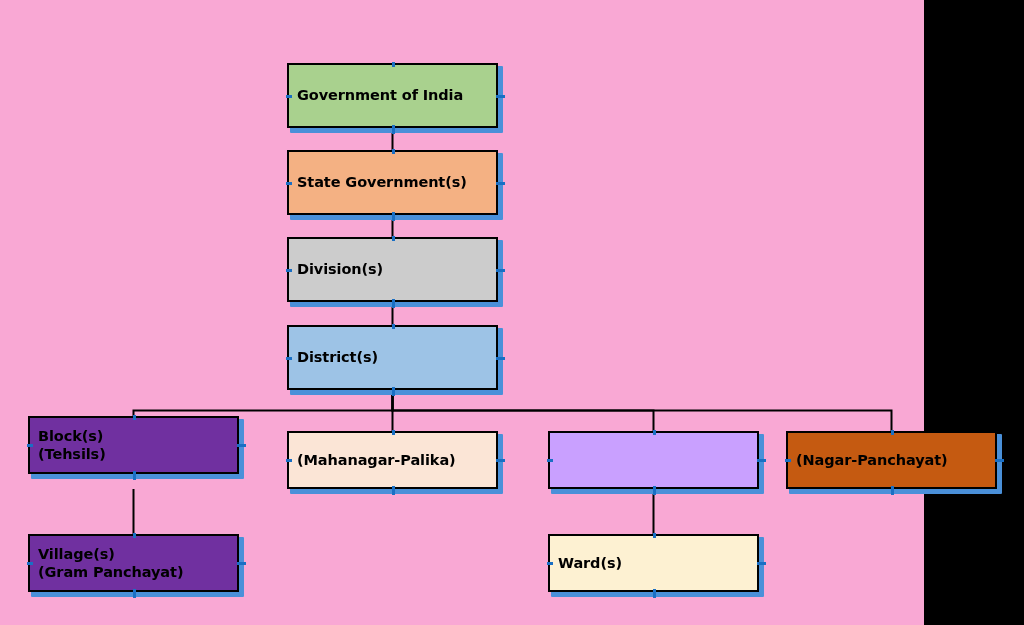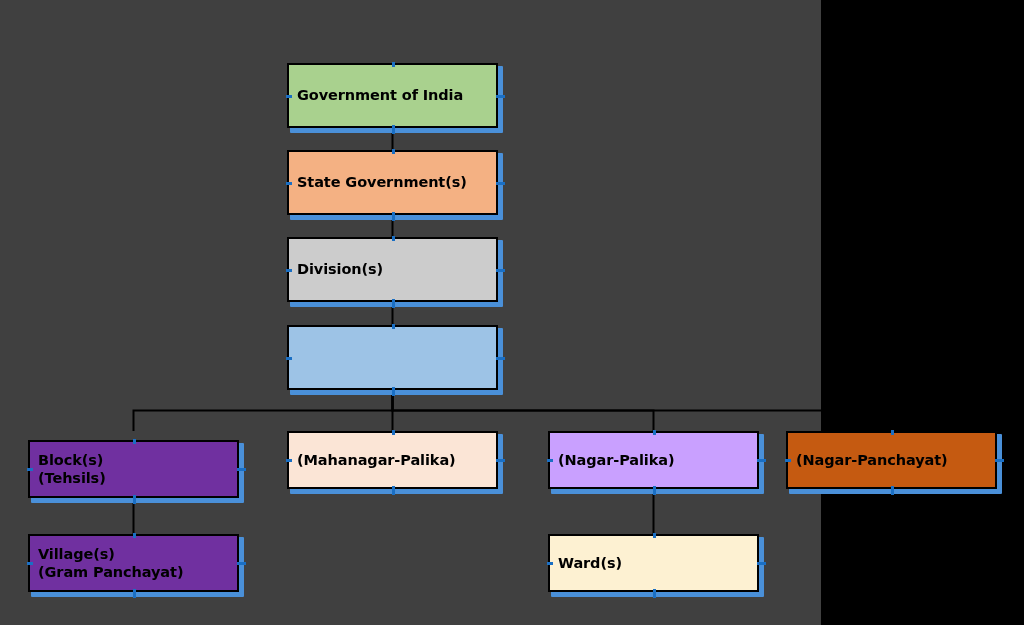--- a/index.html
+++ b/index.html
@@ -12,23 +12,23 @@
     width: 1024px;
     height: 625px;
     position: relative;
     overflow: hidden;
     font-family: "DejaVu Sans", "Liberation Sans", sans-serif;
   }
 
   #canvas {
     position: absolute;
     left: 0; top: 0;
-    width: 821px;
+    width: 924px;
     height: 625px;
-    background: #404040;
+    background: #f9a8d4;
   }
 
   
   #connectors {
     position: absolute;
     left: 0; top: 0;
     width: 1024px;
     height: 625px;
     pointer-events: none;
   }
@@ -134,27 +134,28 @@
           <div class="line">Division(s)</div>
         </div>
         <div class="handle h-top-mid"></div>
         <div class="handle h-bottom-mid"></div>
         <div class="handle h-left-mid"></div>
         <div class="handle h-right-mid"></div>
       </div>
       <div class="node" style="left: 287px; top: 325px; width: 211px; height: 65px;">
         <div class="sel-outline"></div>
         <div class="box" style="background: rgb(157, 195, 230);">
-        </div>
-        <div class="handle h-top-mid"></div>
-        <div class="handle h-bottom-mid"></div>
-        <div class="handle h-left-mid"></div>
-        <div class="handle h-right-mid"></div>
-      </div>
-      <div class="node" style="left: 28px; top: 440px; width: 211px; height: 58px;">
+          <div class="line">District(s)</div>
+        </div>
+        <div class="handle h-top-mid"></div>
+        <div class="handle h-bottom-mid"></div>
+        <div class="handle h-left-mid"></div>
+        <div class="handle h-right-mid"></div>
+      </div>
+      <div class="node" style="left: 28px; top: 416px; width: 211px; height: 58px;">
         <div class="sel-outline"></div>
         <div class="box" style="background: rgb(112, 48, 160);">
           <div class="line">Block(s)</div>
           <div class="line">(Tehsils)</div>
         </div>
         <div class="handle h-top-mid"></div>
         <div class="handle h-bottom-mid"></div>
         <div class="handle h-left-mid"></div>
         <div class="handle h-right-mid"></div>
       </div>
@@ -164,21 +165,20 @@
           <div class="line">(Mahanagar-Palika)</div>
         </div>
         <div class="handle h-top-mid"></div>
         <div class="handle h-bottom-mid"></div>
         <div class="handle h-left-mid"></div>
         <div class="handle h-right-mid"></div>
       </div>
       <div class="node" style="left: 548px; top: 431px; width: 211px; height: 58px;">
         <div class="sel-outline"></div>
         <div class="box" style="background: rgb(201, 160, 255);">
-          <div class="line">(Nagar-Palika)</div>
         </div>
         <div class="handle h-top-mid"></div>
         <div class="handle h-bottom-mid"></div>
         <div class="handle h-left-mid"></div>
         <div class="handle h-right-mid"></div>
       </div>
       <div class="node" style="left: 786px; top: 431px; width: 211px; height: 58px;">
         <div class="sel-outline"></div>
         <div class="box" style="background: rgb(197, 90, 17);">
           <div class="line">(Nagar-Panchayat)</div>

